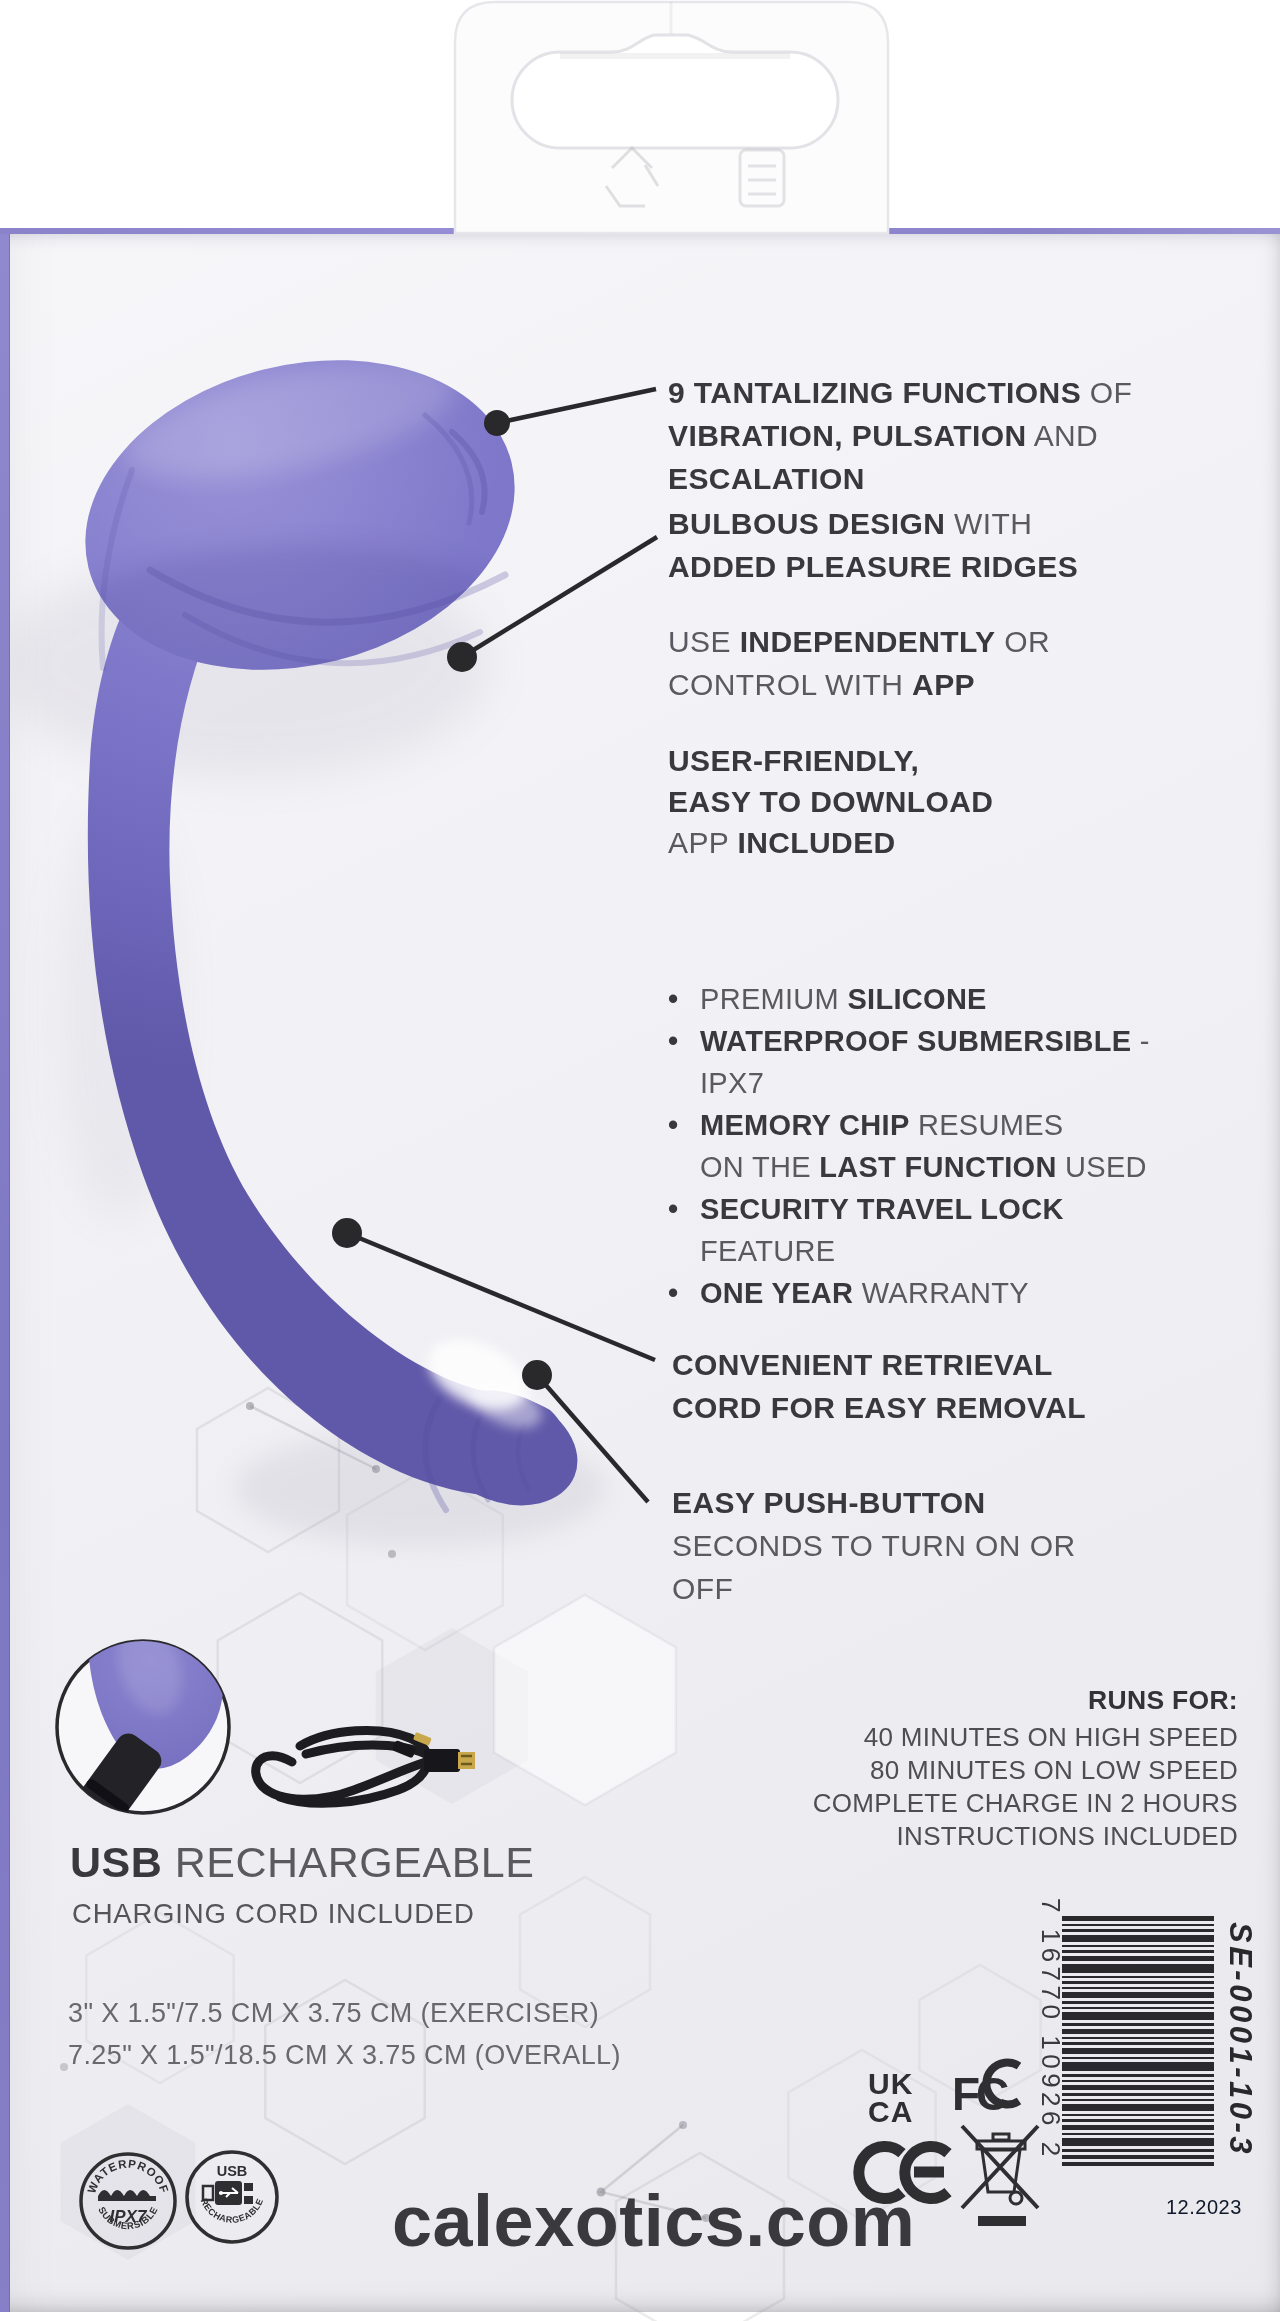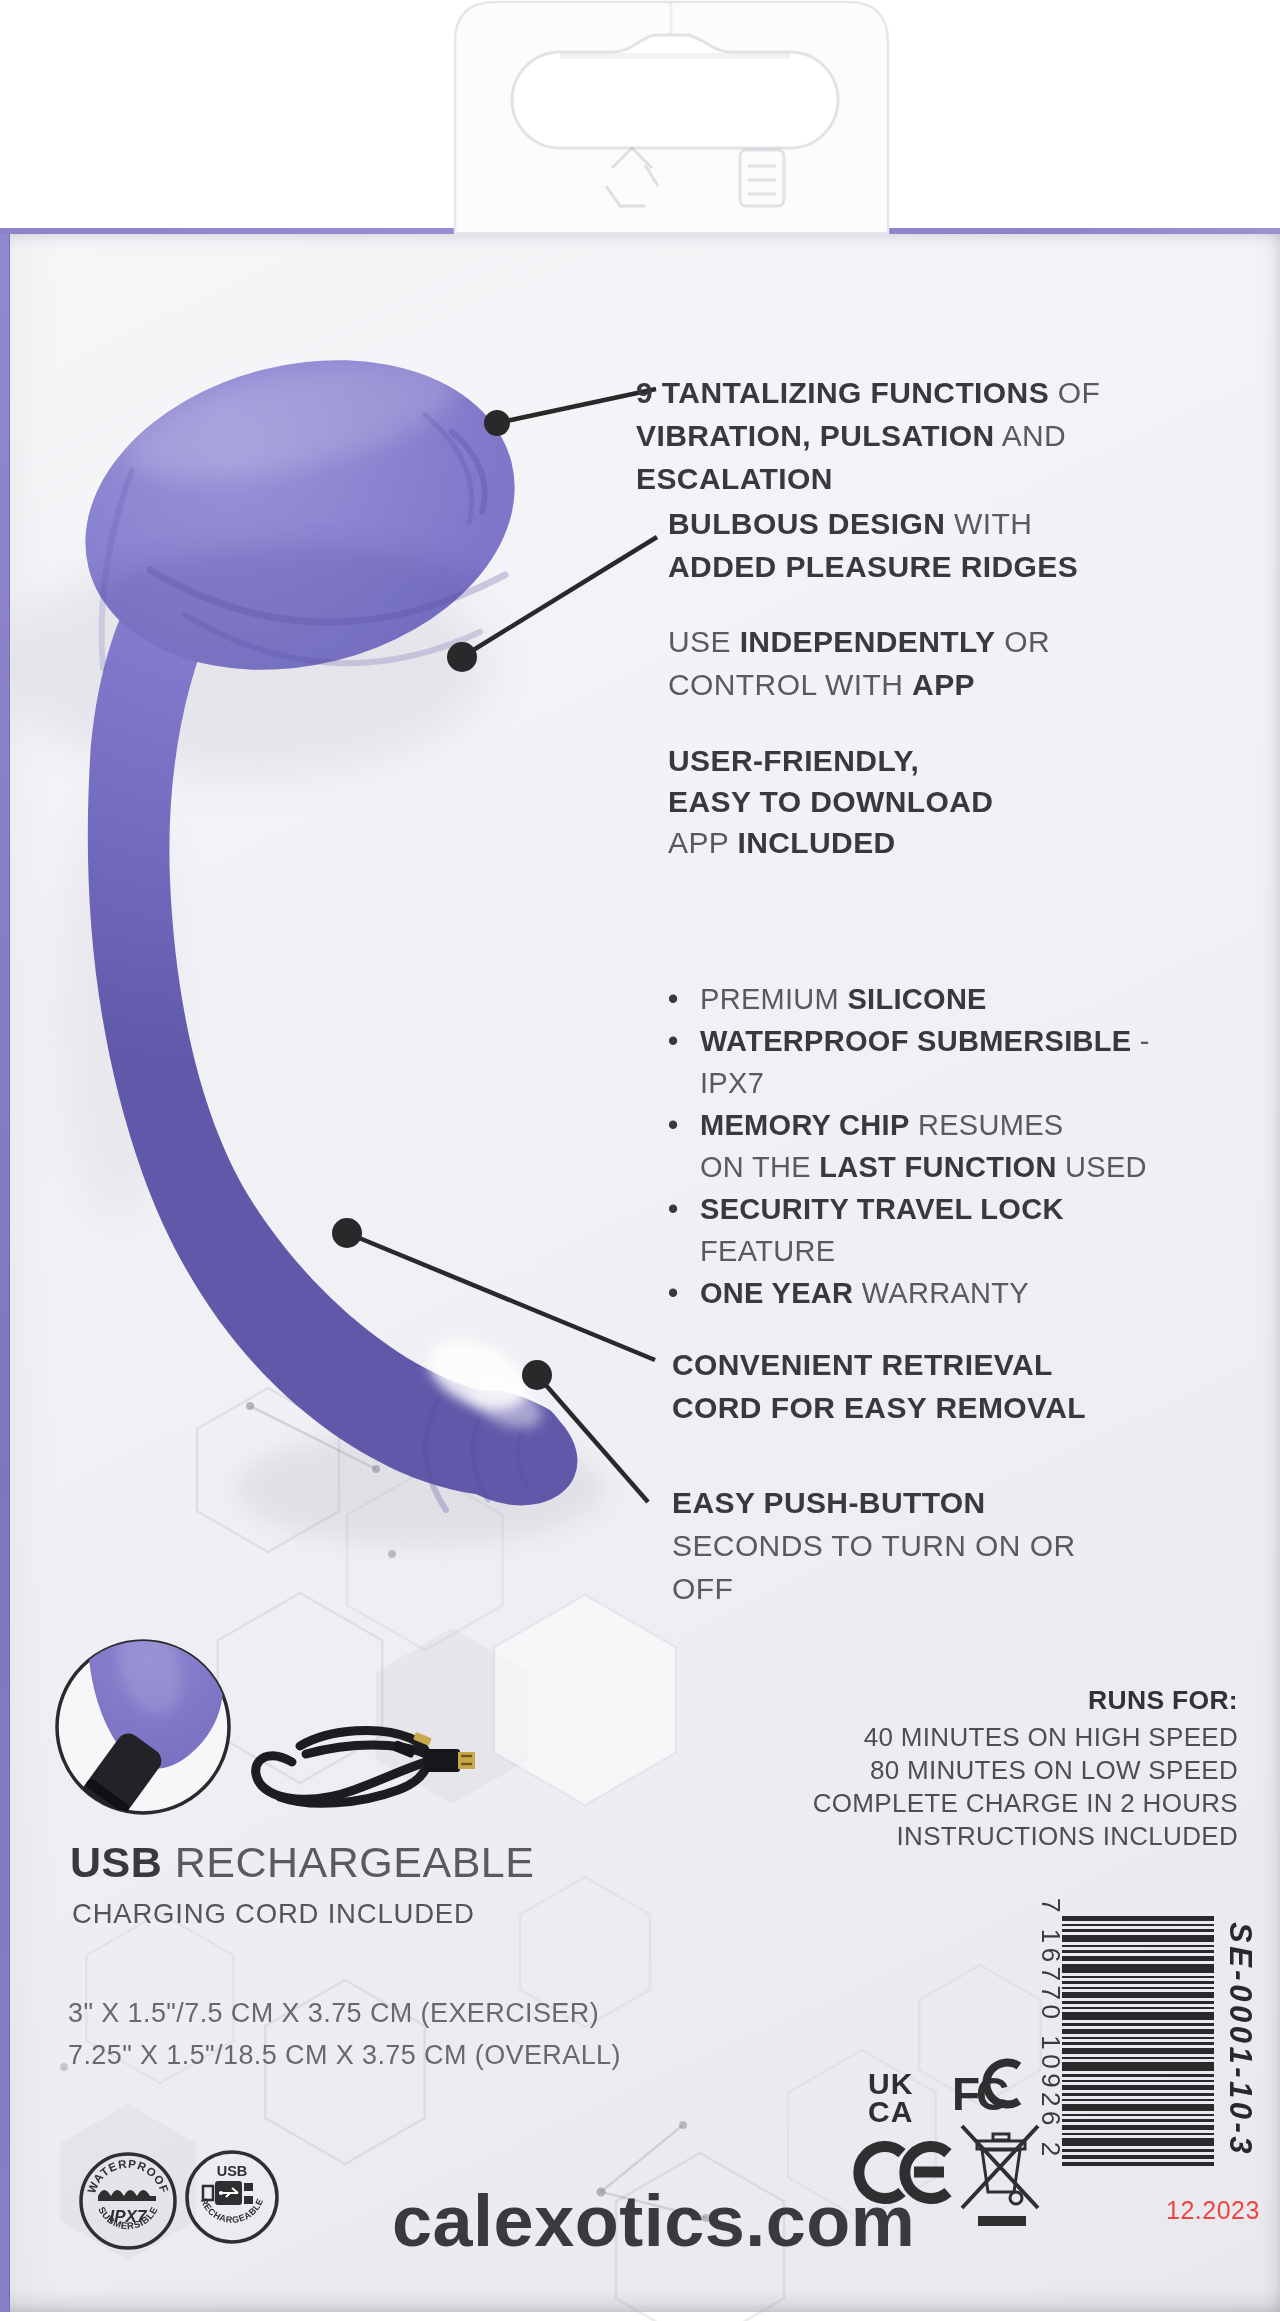--- a/index.html
+++ b/index.html
@@ -23,21 +23,21 @@
   .seg-l{font-weight:400;color:#5a595f;}
   .bullets{font-size:29px;line-height:42px;letter-spacing:.3px;}
   .bullet-row{display:flex;}
   .bullet-dot{width:32px;color:#39383d;font-weight:700;}
   .runs{font-size:26px;line-height:33px;text-align:right;color:#4e4d52;letter-spacing:.3px;}
   .runs-title{font-weight:700;color:#333237;font-size:26.5px;margin-bottom:4px;}
   .usb-head{font-size:43px;letter-spacing:.5px;}
   .usb-sub{font-size:27.5px;color:#55545a;letter-spacing:.8px;}
   .dims{font-size:27px;line-height:42px;color:#69686d;letter-spacing:.4px;white-space:nowrap;}
   .site{font-size:72px;font-weight:700;color:#3a393d;letter-spacing:.5px;}
-  .datecode{font-size:25px;color:#ef4444;letter-spacing:.5px;}
+  .datecode{font-size:20px;color:#0f172a;letter-spacing:.5px;}
 </style>
 </head>
 <body>
 
 <div class="stage">
 
   <div class="box-face"></div>
   <div class="edge-left"></div>
   <div class="edge-top"></div>
 
@@ -276,21 +276,21 @@
           <rect x="1062" y="2138" width="152" height="8"></rect>
           <rect x="1062" y="2149" width="152" height="3"></rect>
           <rect x="1062" y="2155" width="152" height="4"></rect>
           <rect x="1062" y="2162" width="152" height="4"></rect>
         </g>
       <text x="1042" y="1898" transform="rotate(90 1042 1898)" font-size="26" letter-spacing="4.5" fill="#3a393d">7 16770 10926 2</text>
       <text x="1230" y="1922" transform="rotate(90 1230 1922)" font-size="31" font-weight="700" font-style="italic" letter-spacing="3.5" fill="#29282b">SE-0001-10-3</text>
     </g>
   </svg>
 
-  <div class="txt feature" style="left:636px;top:371px;">
+  <div class="txt feature" style="left:668px;top:371px;">
       <div class="rt-line"><span class="seg-b">9 TANTALIZING FUNCTIONS</span><span class="seg-l"> OF</span></div>
       <div class="rt-line"><span class="seg-b">VIBRATION, PULSATION</span><span class="seg-l"> AND</span></div>
       <div class="rt-line"><span class="seg-b">ESCALATION</span></div>
     </div>
   <div class="txt feature" style="left:668px;top:502px;">
       <div class="rt-line"><span class="seg-b">BULBOUS DESIGN</span><span class="seg-l"> WITH</span></div>
       <div class="rt-line"><span class="seg-b">ADDED PLEASURE RIDGES</span></div>
     </div>
   <div class="txt feature" style="left:668px;top:620px;">
       <div class="rt-line"><span class="seg-l">USE </span><span class="seg-b">INDEPENDENTLY</span><span class="seg-l"> OR</span></div>

